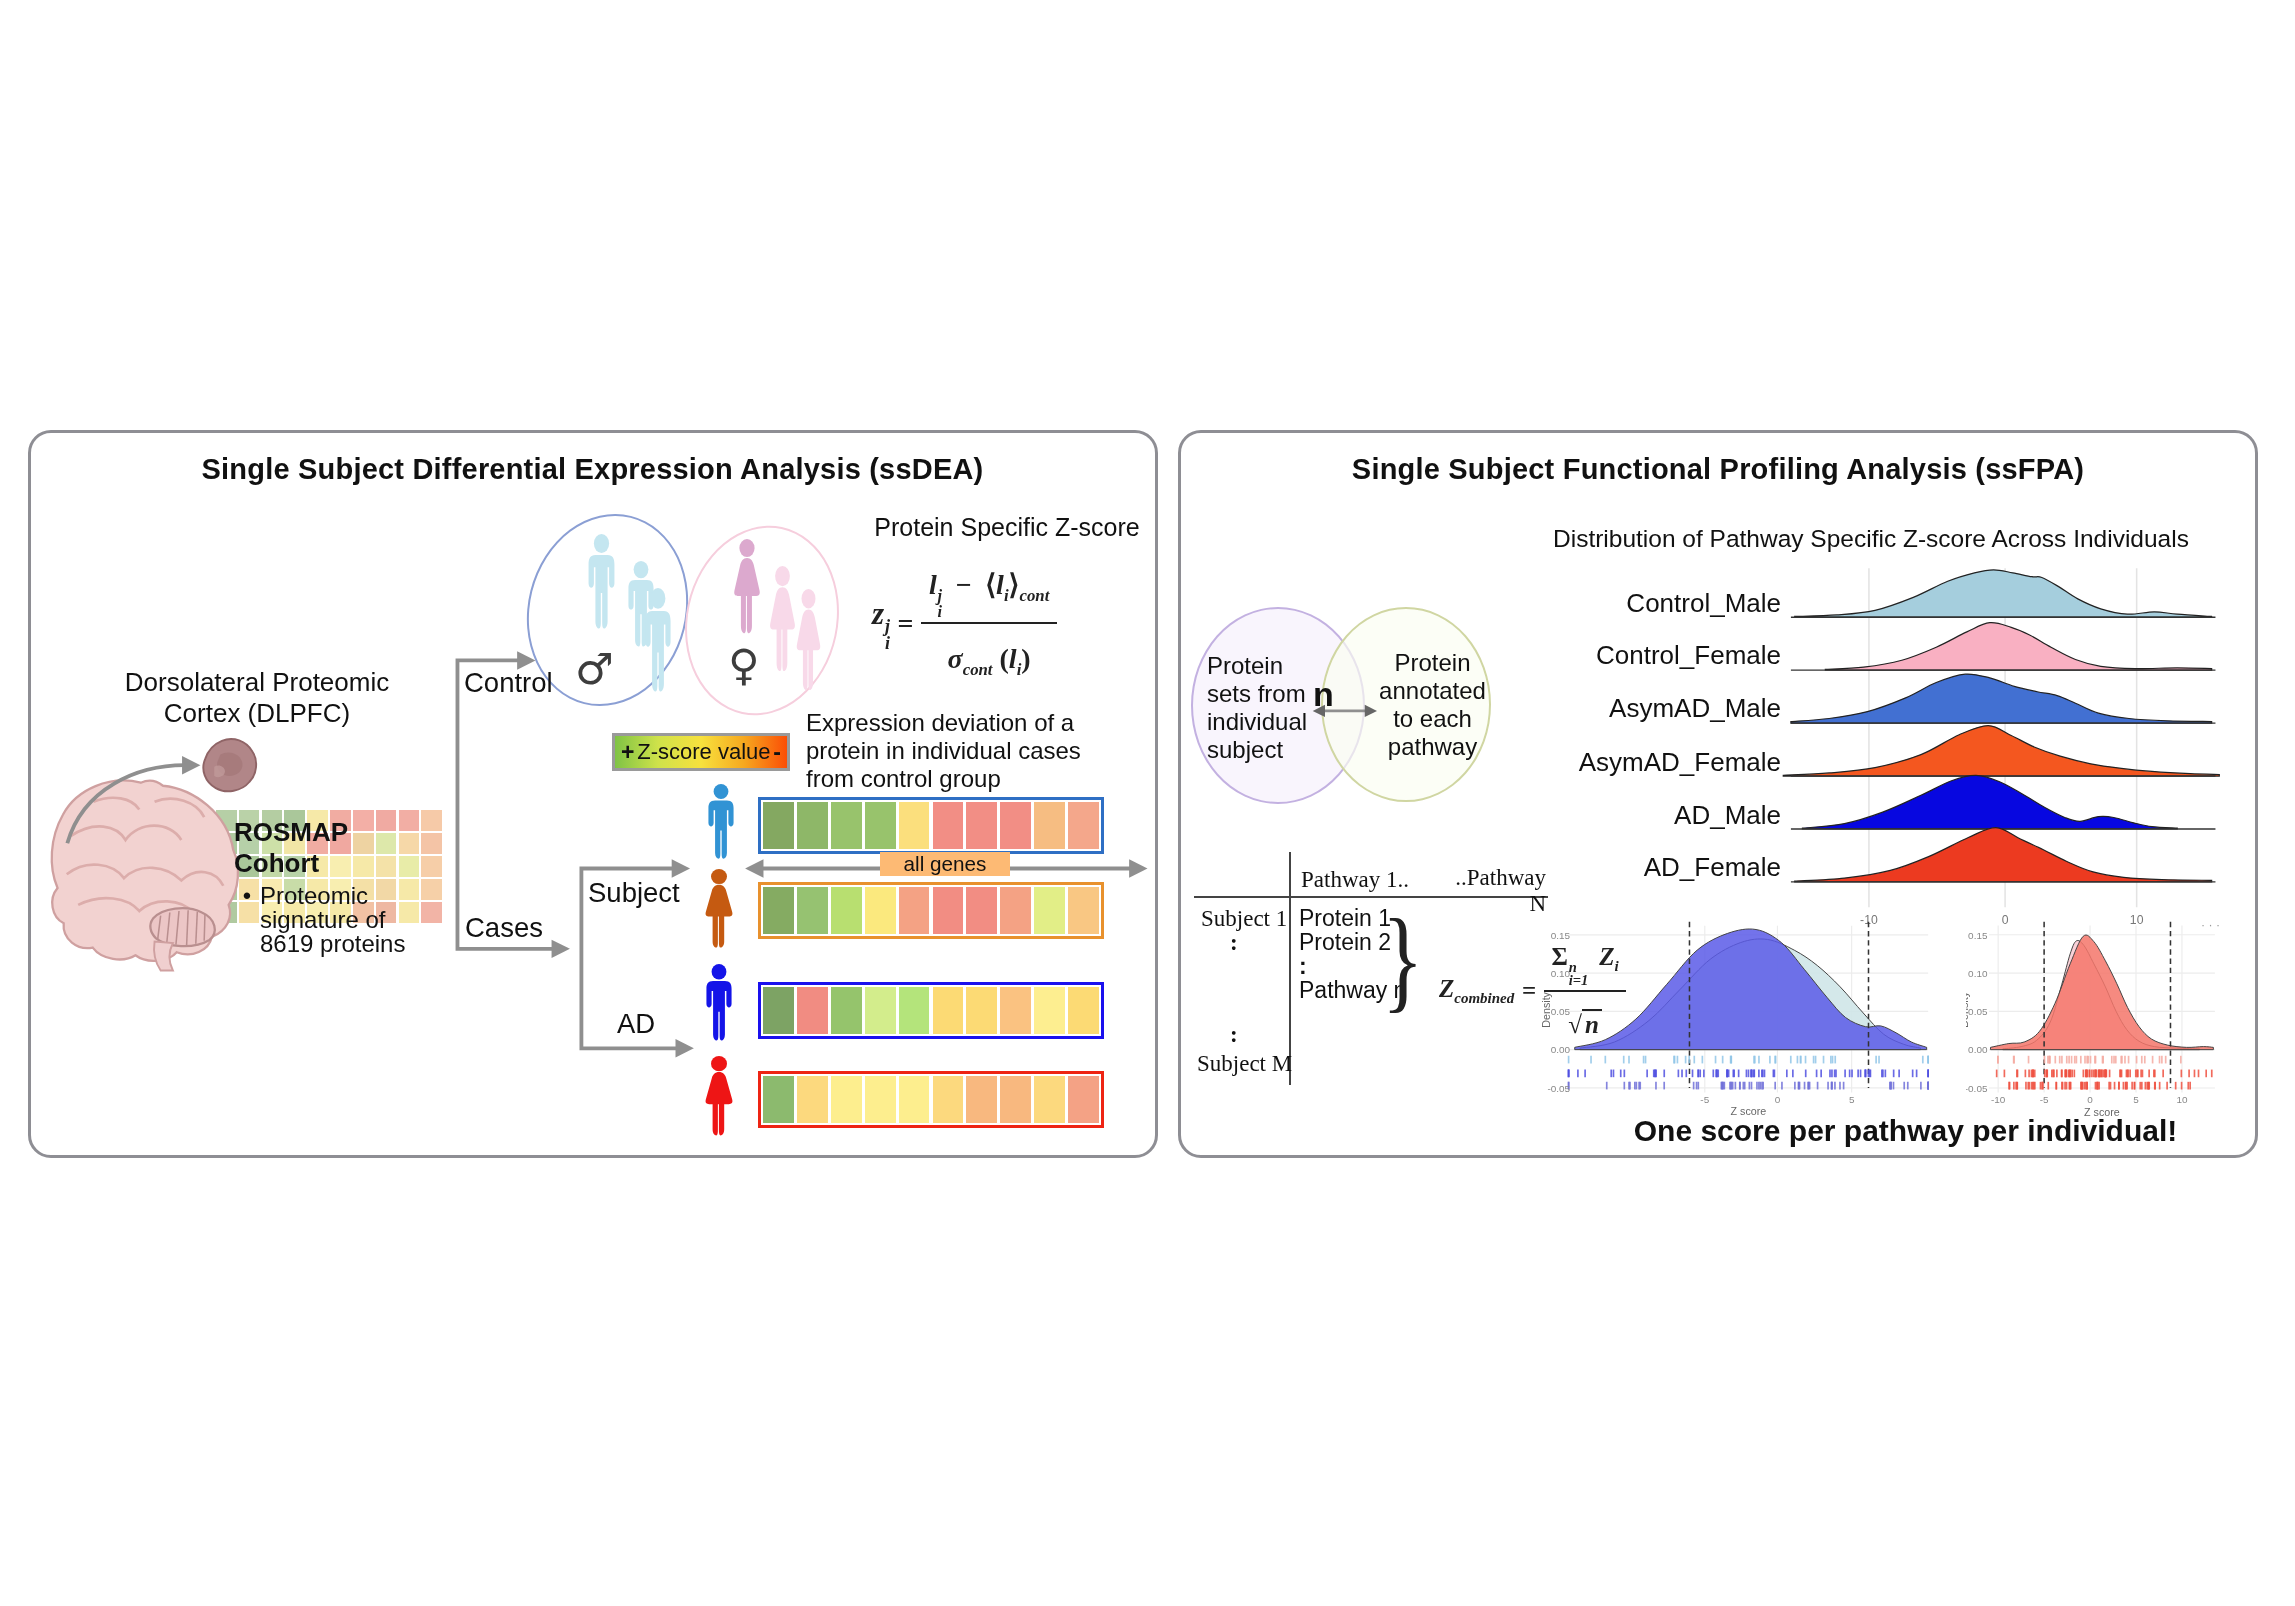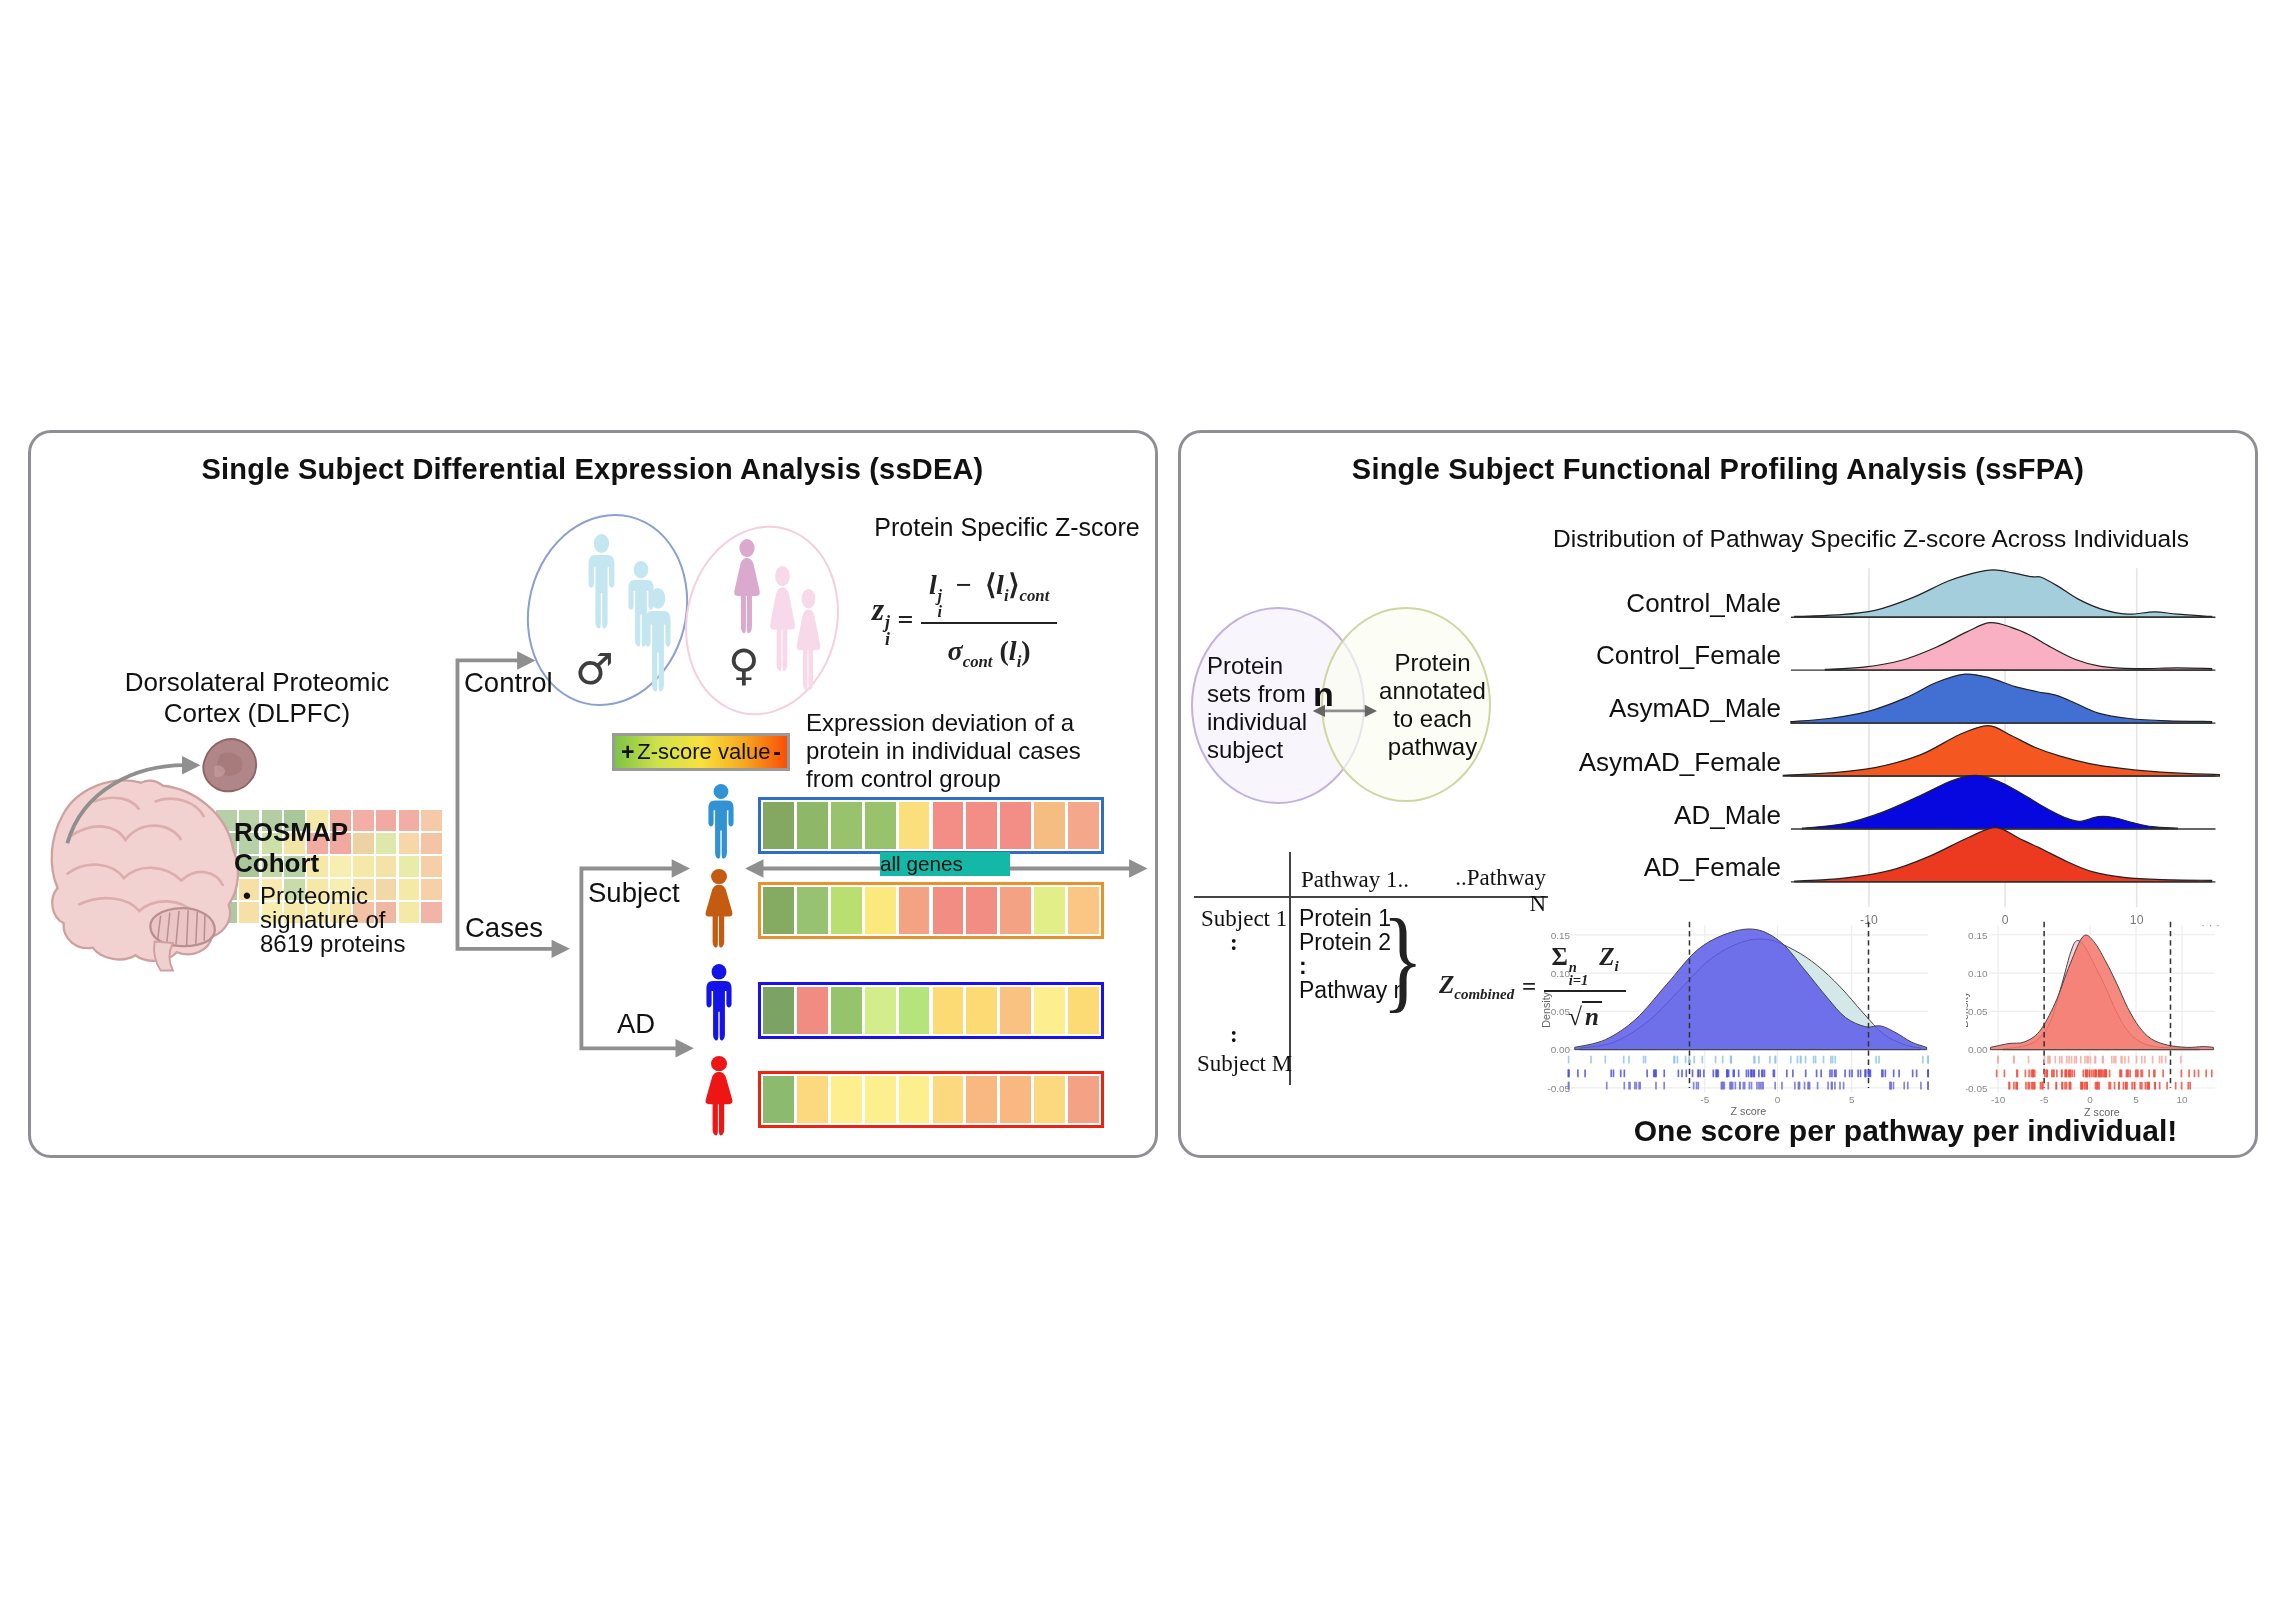--- a/index.html
+++ b/index.html
@@ -27,21 +27,21 @@
   
   #colorbar{position:absolute;left:612px;top:733px;width:178px;height:38px;border:3.1px solid #9a9a9a;
       box-sizing:border-box;display:flex;align-items:center;justify-content:space-between;
       padding:0 6.1px;z-index:3;}
   #colorbar .cb-sign{font-size:23px;font-weight:bold;}
   #colorbar .cb-label{font-size:22px;}
   
   .math{font-family:"Liberation Serif", serif;font-style:italic;font-weight:bold;color:#222;z-index:3;position:absolute;}
   .frac{display:inline-flex;flex-direction:column;text-align:center;vertical-align:middle;}
   .frac .num{border-bottom:2.3px solid #222;padding:0 7.7px 1.5px 7.7px;}
-  .frac .den{padding-top:11px;}
+  .frac .den{padding-top:19px;}
   .ss{display:inline-flex;flex-direction:column;align-items:flex-start;font-size:0.58em;line-height:0.95;vertical-align:-0.45em;margin-left:0.8px;}
   .eqsign{padding:0 7.7px;font-style:normal;}
   sub.mini,span.mini{font-size:0.6em;}
   .sqrt-n{border-top:2.3px solid #222;padding:0 3.1px;}
   
   .ridge-label{position:absolute;left:1504px;width:277px;text-align:right;font-size:26px;z-index:3;}
   .serif{font-family:"Liberation Serif", serif;}
   .venn-text{position:absolute;font-size:24px;line-height:28px;z-index:3;}
   .venn-text span{display:block;}
   .table-line{position:absolute;background:#444;z-index:2;}
@@ -282,21 +282,21 @@
     <div class="strip-cell" style="background: rgb(253, 238, 142);"></div>
     <div class="strip-cell" style="background: rgb(253, 238, 142);"></div>
     <div class="strip-cell" style="background: rgb(253, 238, 142);"></div>
     <div class="strip-cell" style="background: rgb(252, 217, 126);"></div>
     <div class="strip-cell" style="background: rgb(248, 184, 127);"></div>
     <div class="strip-cell" style="background: rgb(248, 184, 127);"></div>
     <div class="strip-cell" style="background: rgb(252, 217, 126);"></div>
     <div class="strip-cell" style="background: rgb(244, 162, 133);"></div>
   </div>
 
-<div class="abs" style="left:880px;top:852px;width:130px;text-align:left;font-size:20.7px;background:#14b8a6;z-index:3;">all genes</div>
+<div class="abs" style="left:880px;top:852px;width:130px;text-align:center;font-size:20.7px;background:#fdba74;z-index:3;">all genes</div>
 
 <div class="panel" style="left:1178px;top:430px;width:1080px;height:728px;"></div>
 
 <div class="ptitle" style="left:1178px;top:453px;width:1080px;">Single Subject Functional Profiling Analysis (ssFPA)</div>
 
 <div class="abs" style="left:1553px;top:525px;width:692px;text-align:left;font-size:24.5px;z-index:3;">Distribution of Pathway Specific Z-score Across Individuals</div>
 
 <div class="ellipse" id="venn-left" style="left: 1191px; top: 607px; width: 174px; height: 197px; border: 2.3px solid rgb(195, 177, 225); background: rgba(248, 243, 252, 0.8);"></div>
 <div class="ellipse" id="venn-right" style="left: 1321px; top: 607px; width: 170px; height: 195px; border: 2.3px solid rgb(208, 214, 162); background: rgba(251, 253, 242, 0.667);"></div>
 <div class="venn-text" style="left:1207px;top:652px;width:115px;">

